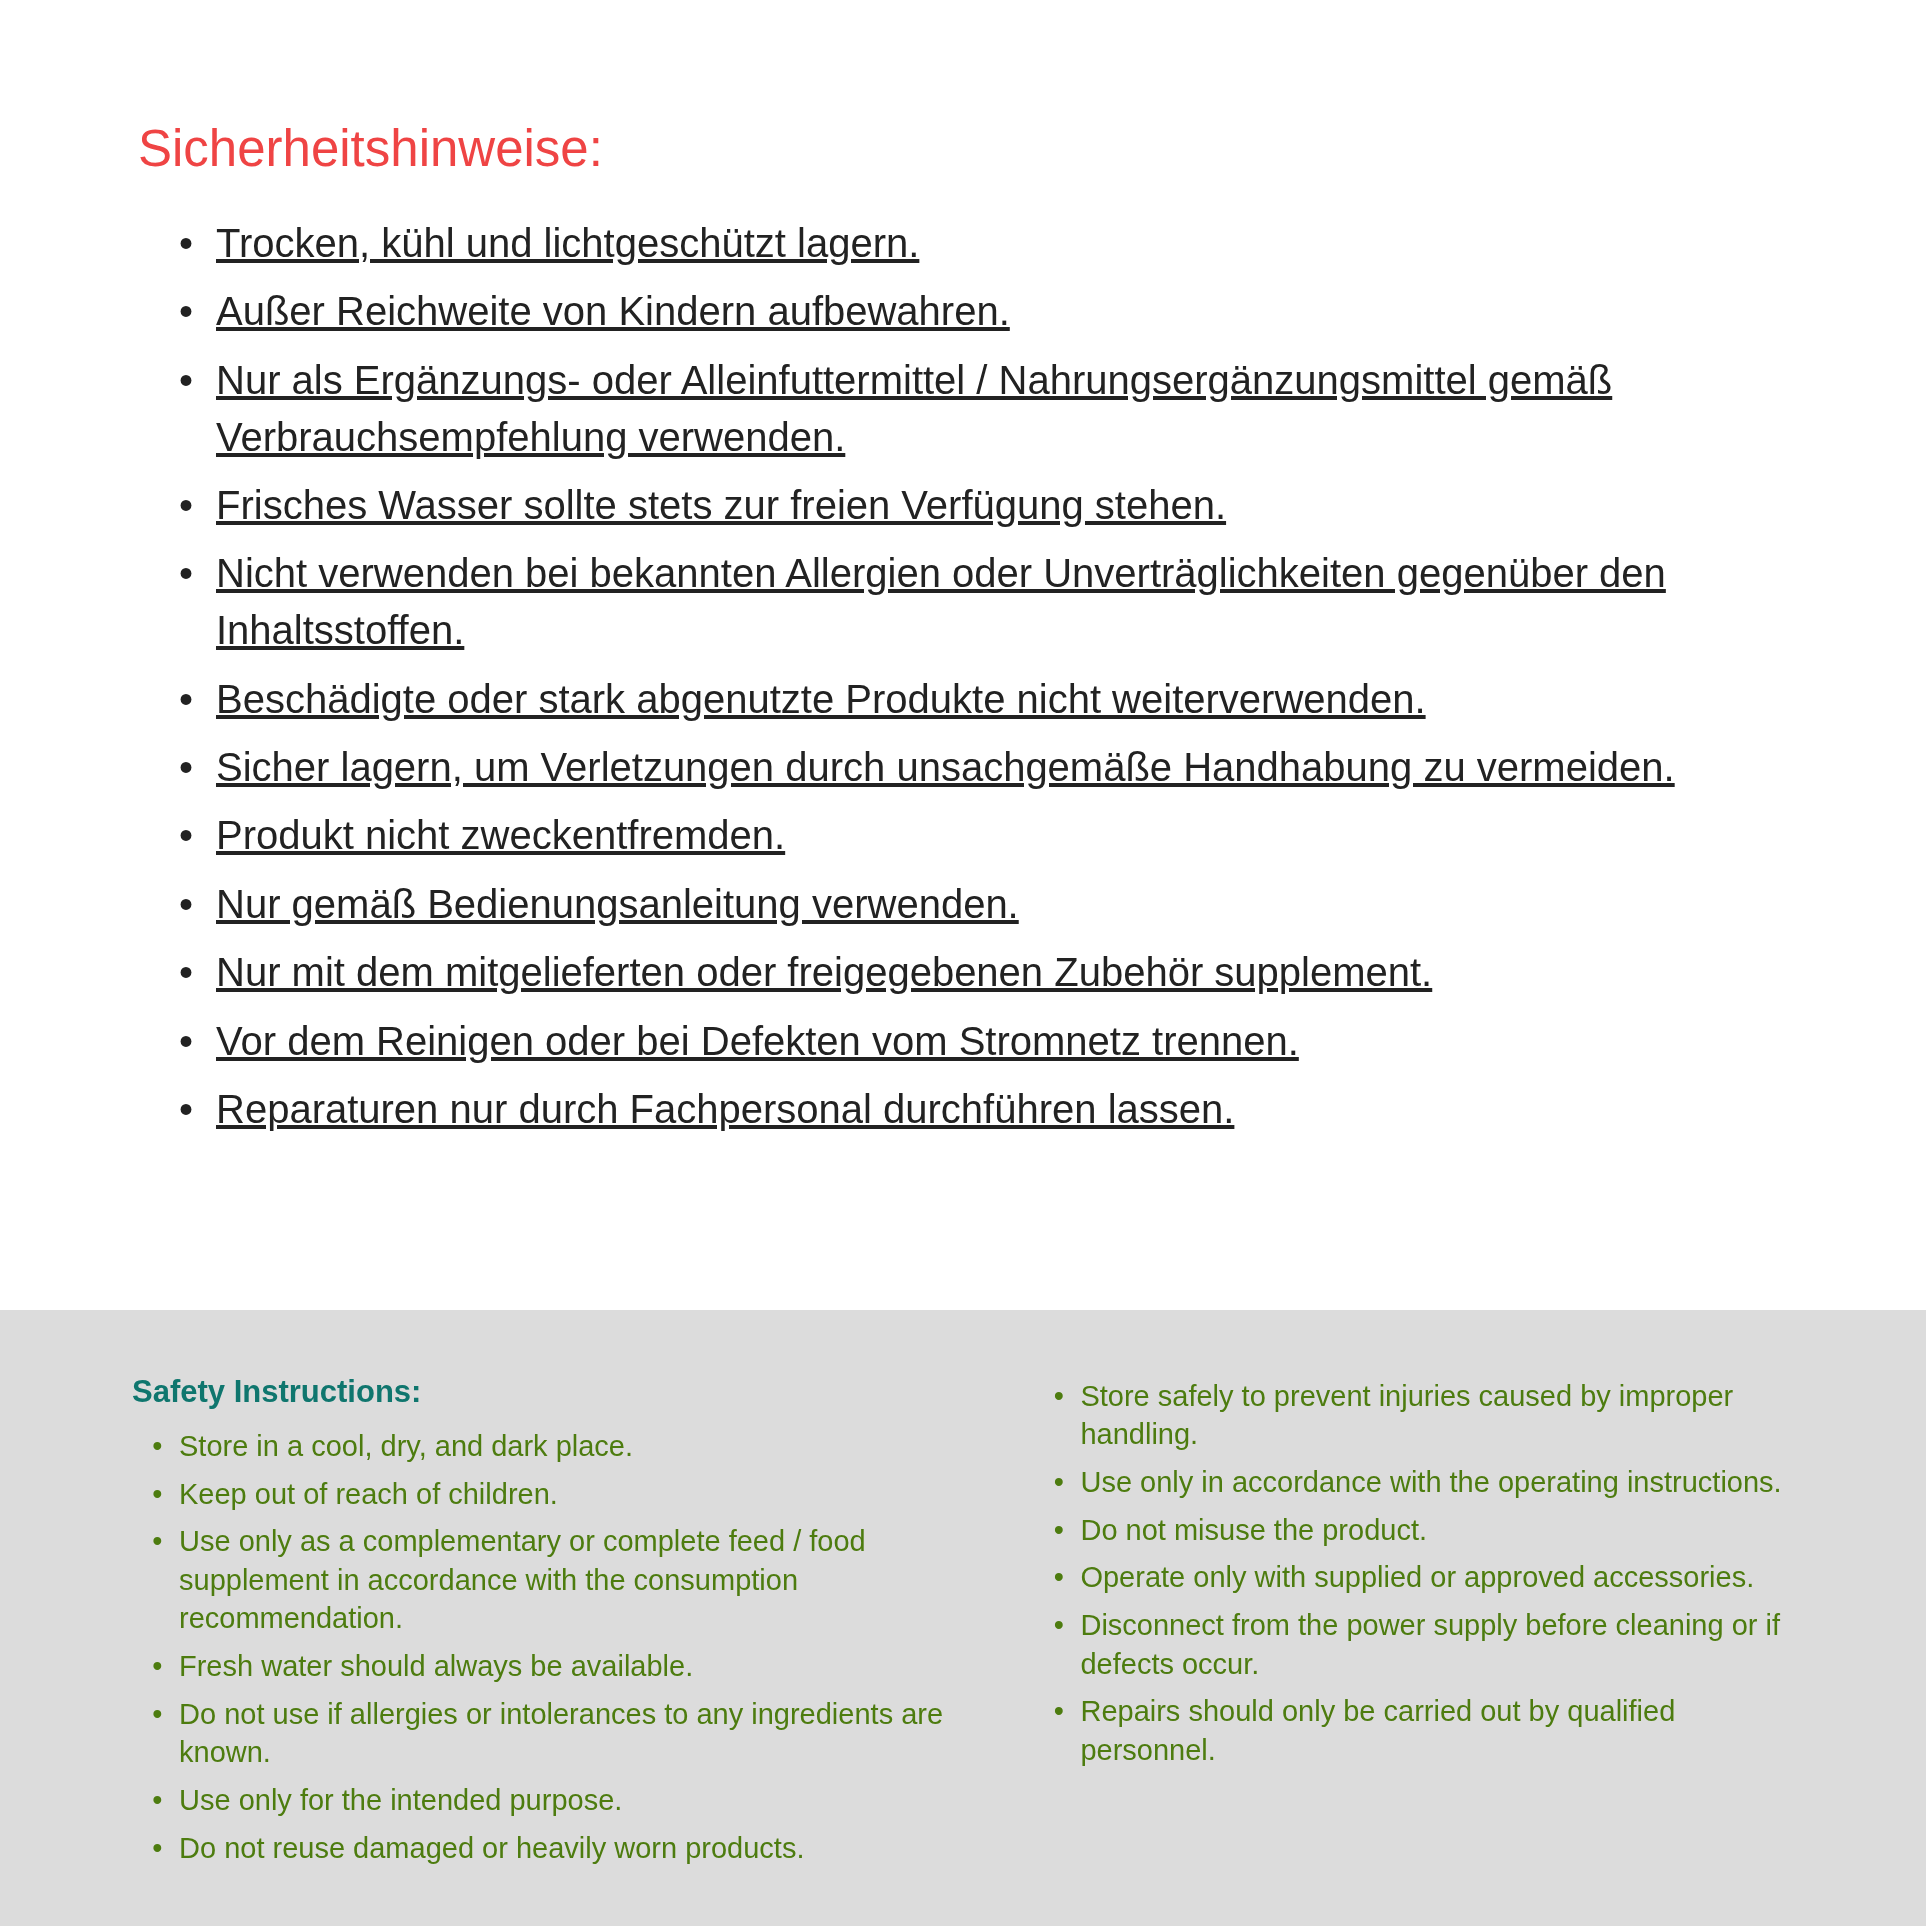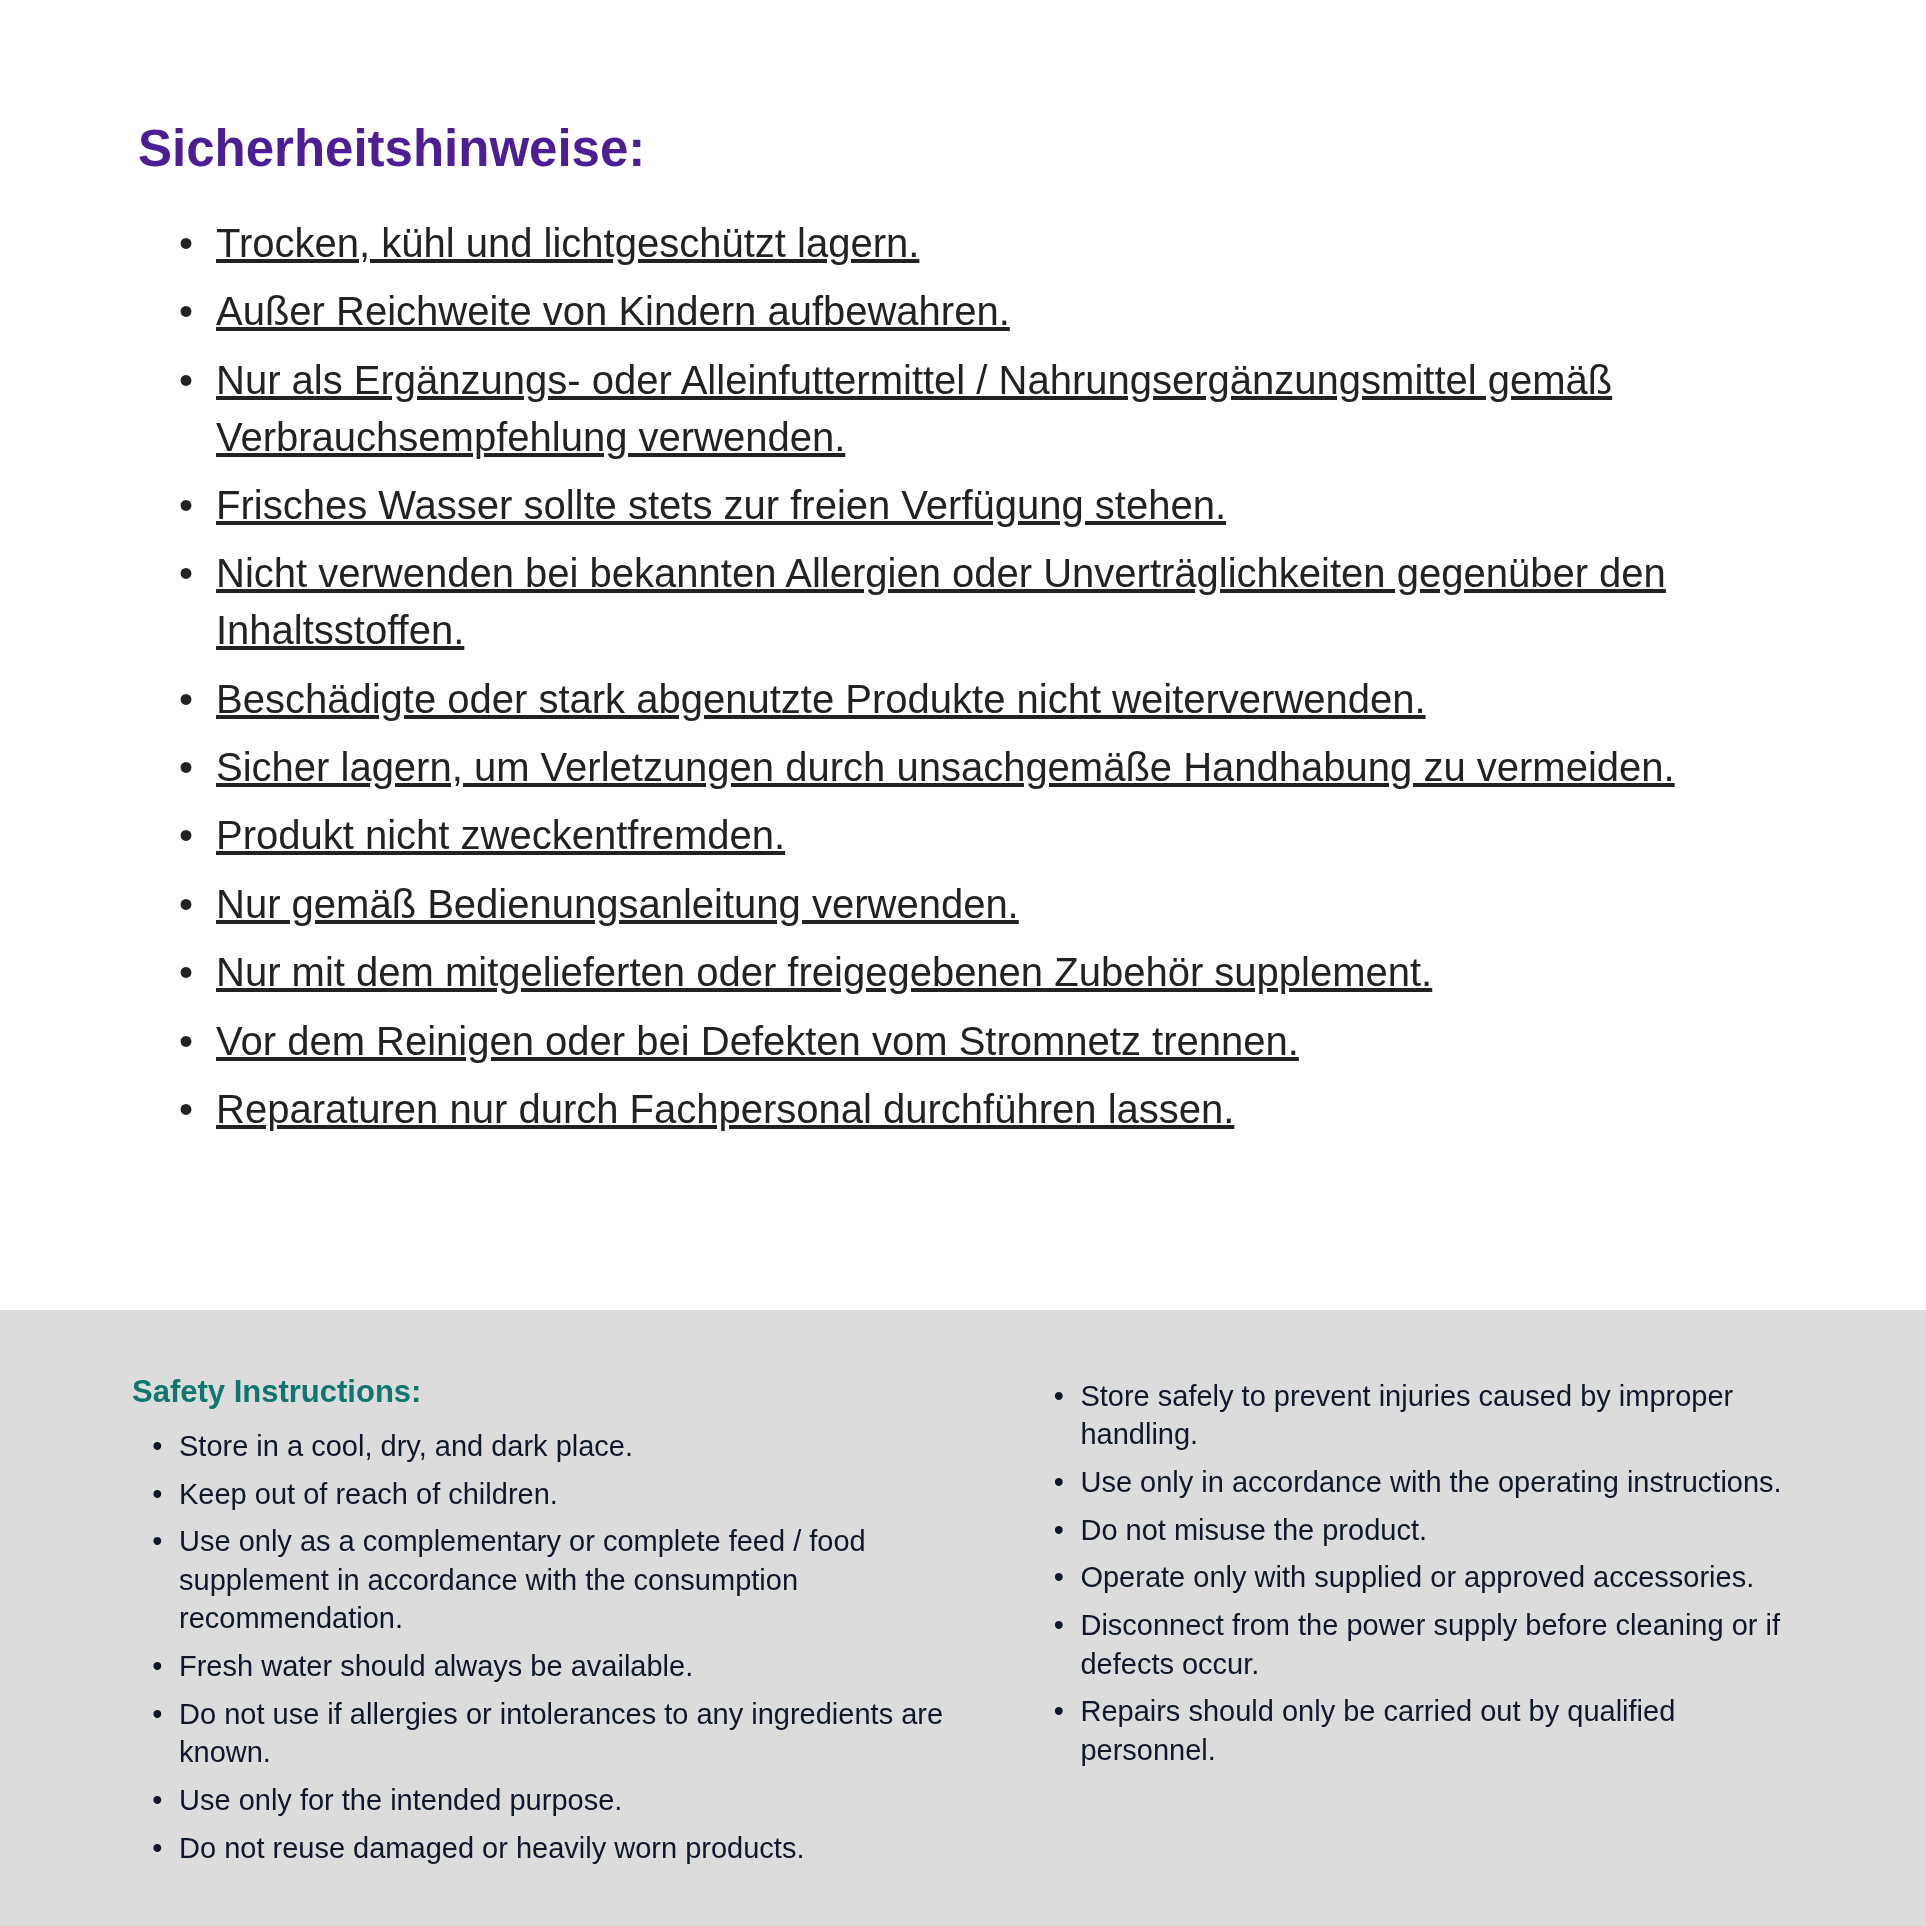--- a/index.html
+++ b/index.html
@@ -19,22 +19,22 @@
     flex-direction: column;
   }
 
   
   .section-de {
     height: 1310px;
     padding: 119px 186px 0 138px;
   }
   .de-title {
     font-size: 51px;
-    font-weight: 700;
-    color: #4c1d95;
+    font-weight: 400;
+    color: #ef4444;
     margin: 0 0 37px 0;
   }
   .de-list {
     list-style: none;
     margin: 0;
     padding: 0 0 0 37px;
   }
   .de-list li {
     position: relative;
     padding-left: 41px;
@@ -75,21 +75,21 @@
     margin: 0;
     padding: 0;
   }
   .col-left .en-list { padding-left: 19px; }
   .en-list li {
     position: relative;
     padding-left: 28px;
     font-size: 29px;
     line-height: 1.32;
     margin-bottom: 9.6px;
-    color: #0f172a;
+    color: #4d7c0f;
   }
   .en-list li::before {
     content: "\2022";
     position: absolute;
     left: 1.3px;
     top: 0;
   }
 </style>
 </head>
 <body>

